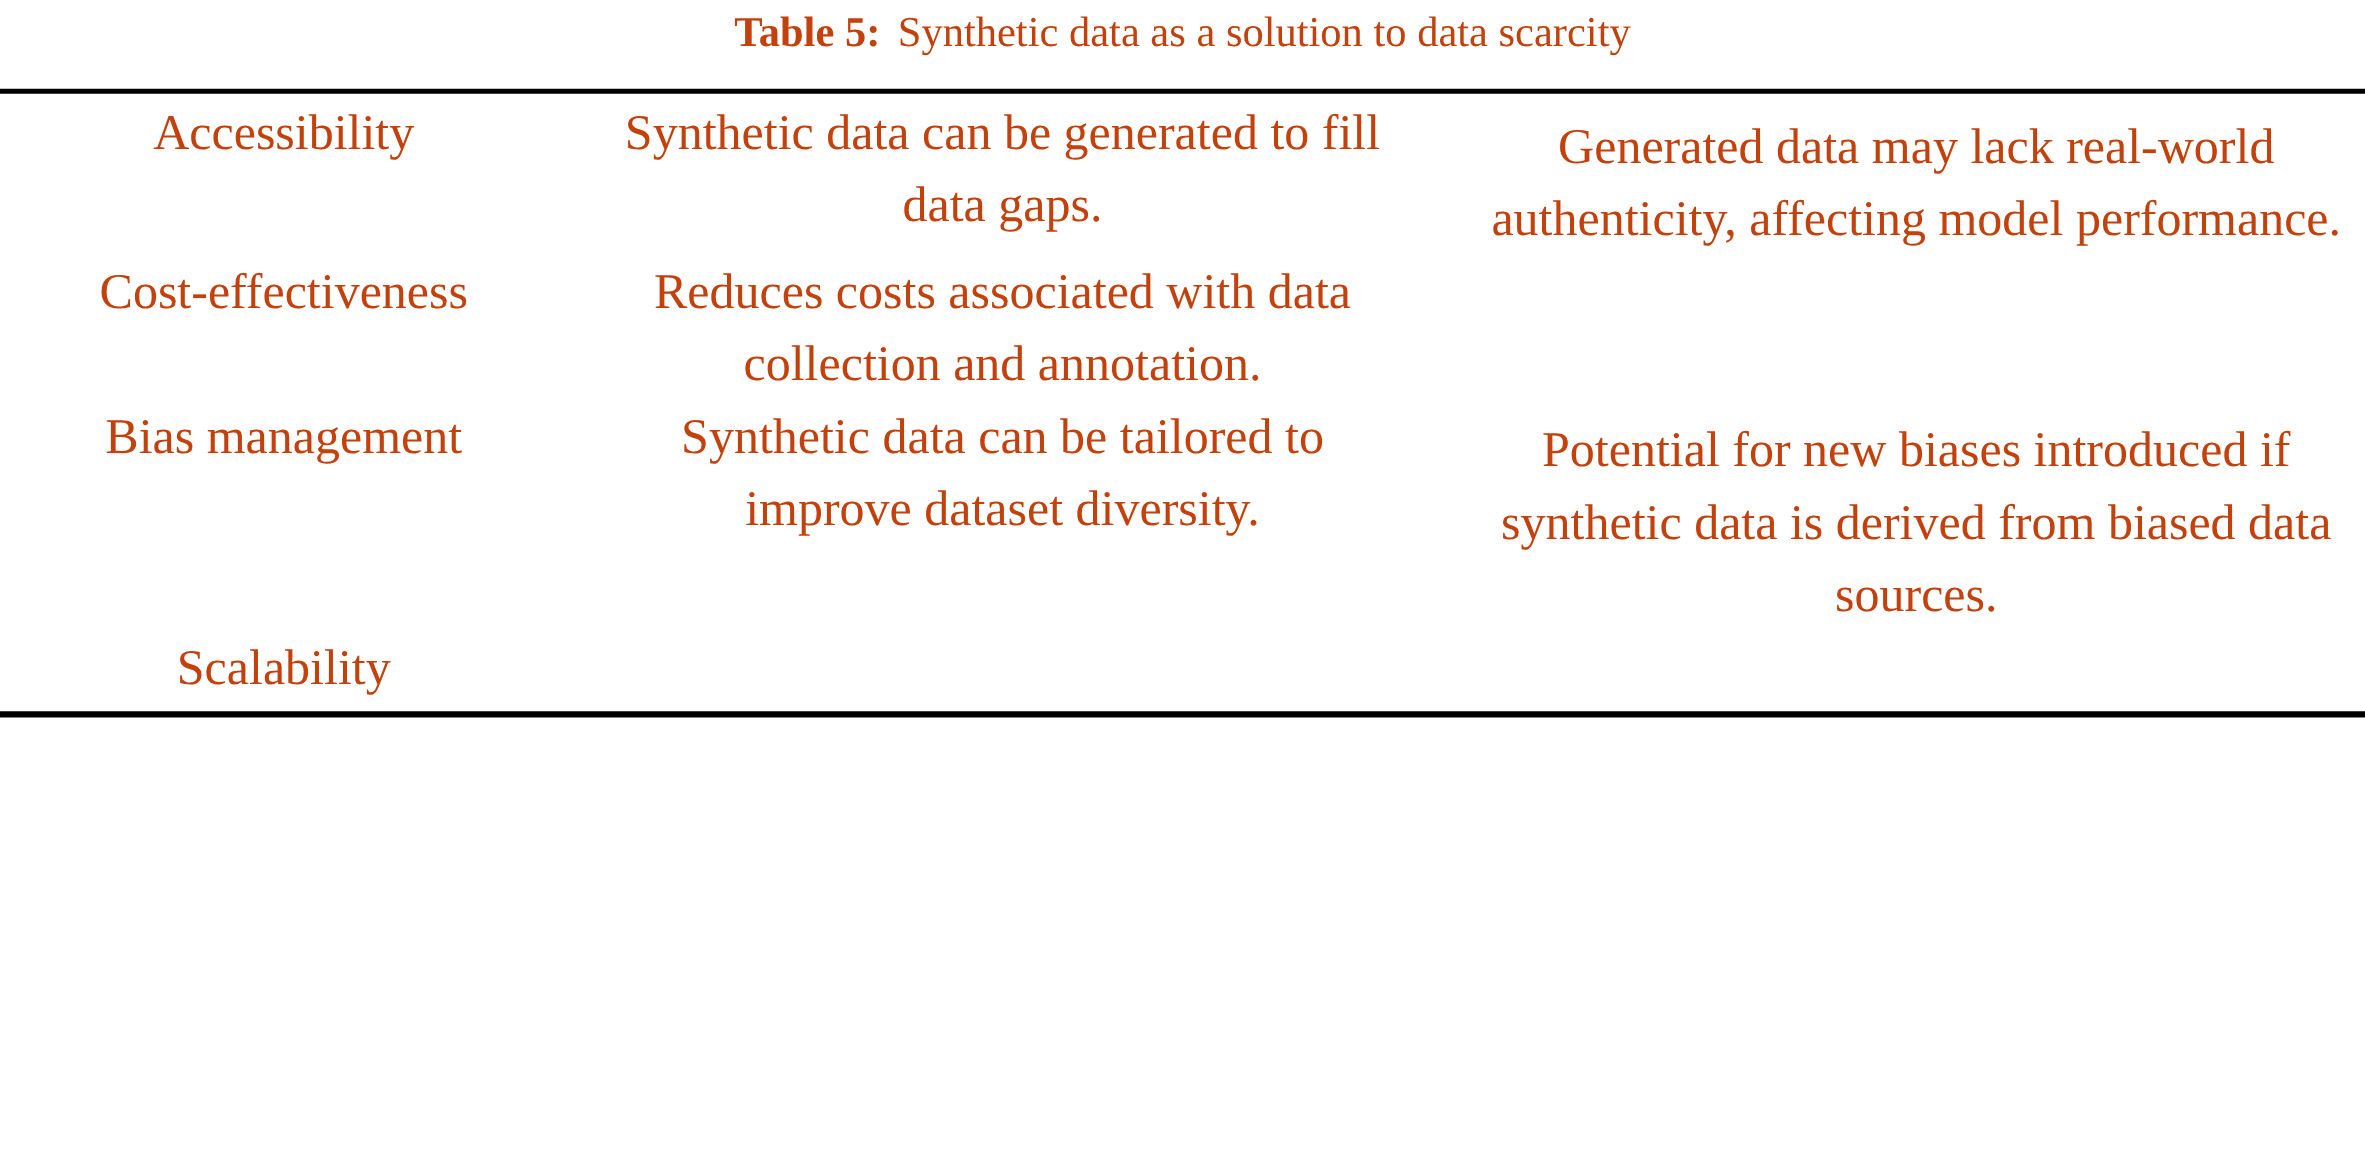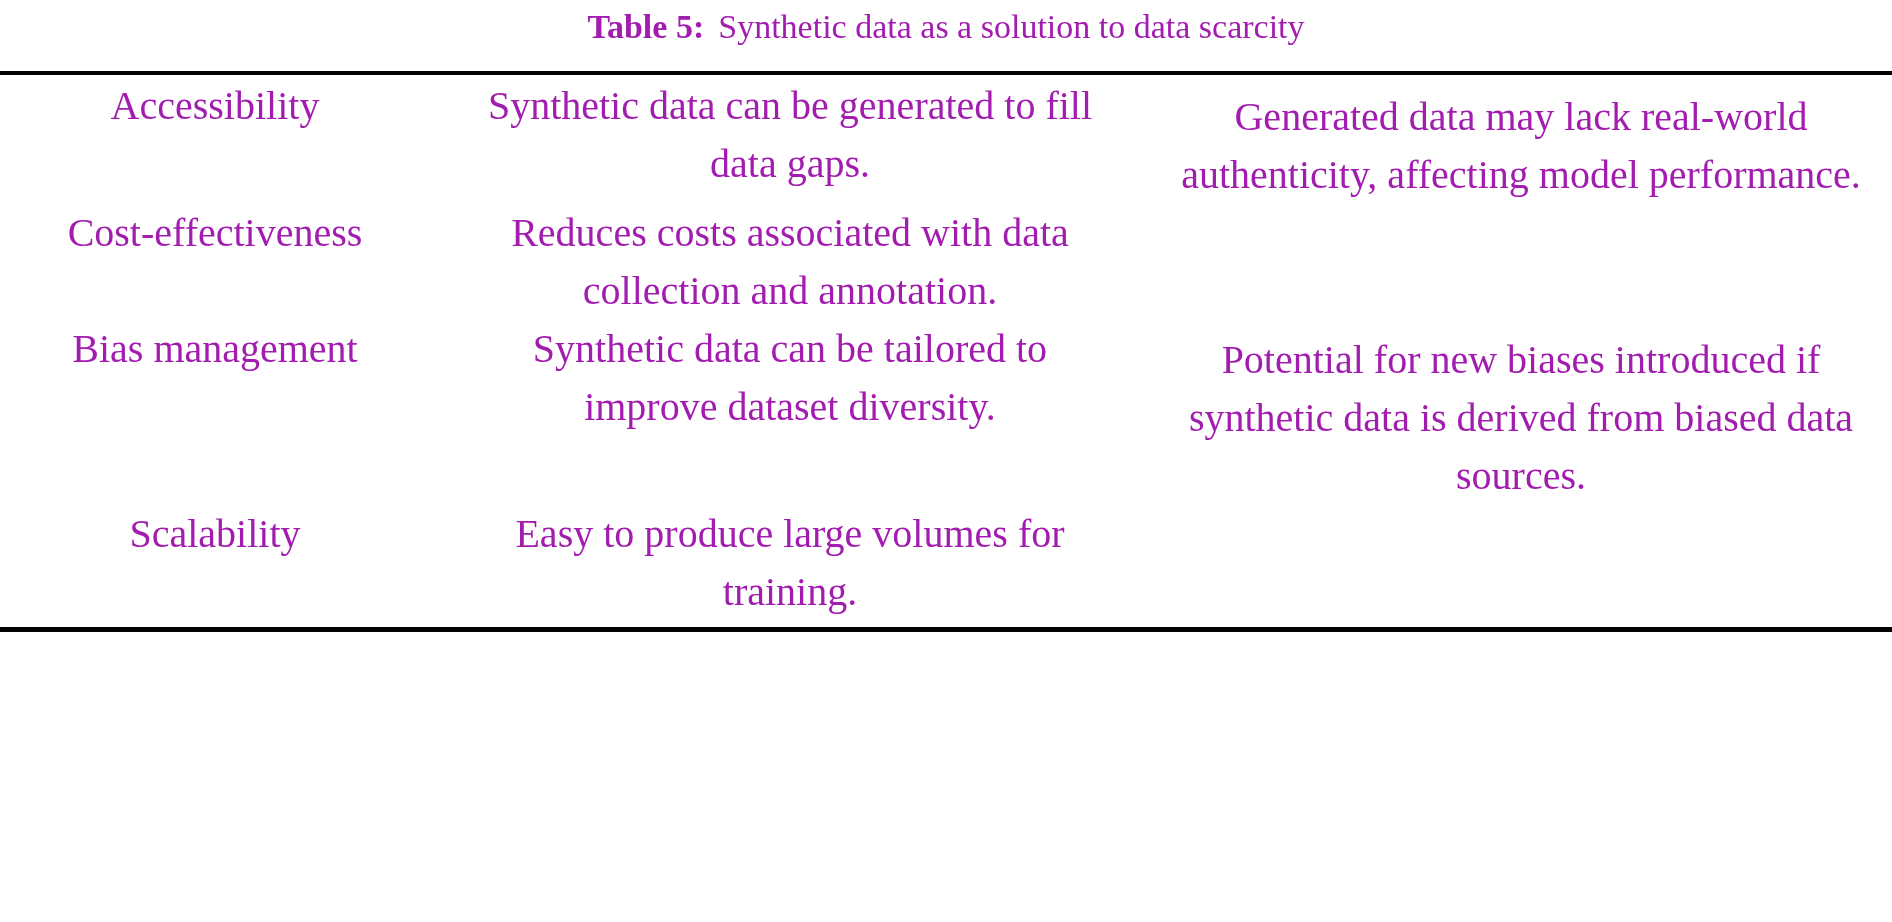--- a/index.html
+++ b/index.html
@@ -5,21 +5,21 @@
   html, body {
     margin: 0;
     padding: 0;
     background: #ffffff;
   }
   .page {
     position: relative;
     width: 1892px;
     height: 922px;
     background: #ffffff;
-    color: #a21caf;
+    color: #c2410c;
     font-family: "Liberation Serif", serif;
     overflow: hidden;
   }
   .caption {
     text-align: center;
     font-size: 34px;
     line-height: 46px;
     padding-top: 4px;
     white-space: nowrap;
   }
@@ -38,21 +38,21 @@
     align-items: center;
     height: 70px;
     border-bottom: 3px solid #000000;
     font-weight: bold;
     font-size: 41px;
   }
   .cell {
     text-align: center;
   }
   .tbody {
-    padding: 2px 0 6px 0;
+    padding: 2px 0 6px 12px;
   }
   .trow {
     display: grid;
     grid-template-columns: 430px 720px 742px;
     align-items: start;
     font-size: 40px;
     line-height: 58px;
   }
   .wrap {
     display: inline-block;
@@ -103,22 +103,19 @@
     </div>
     <div class="cell">
       <span class="wrap risks-text">Potential for new biases introduced if synthetic data is derived from biased data sources.</span>
     </div>
   </div>
 
   <div class="trow">
     <div class="cell">
       <span class="wrap aspect-text">Scalability</span>
     </div>
-    <div class="cell">
-      <span class="wrap benefits-text">Easy to produce large volumes for training.</span>
-    </div>
   </div>
 
 </div>
 
   </div>
 
 </div>
 
 </body></html>

